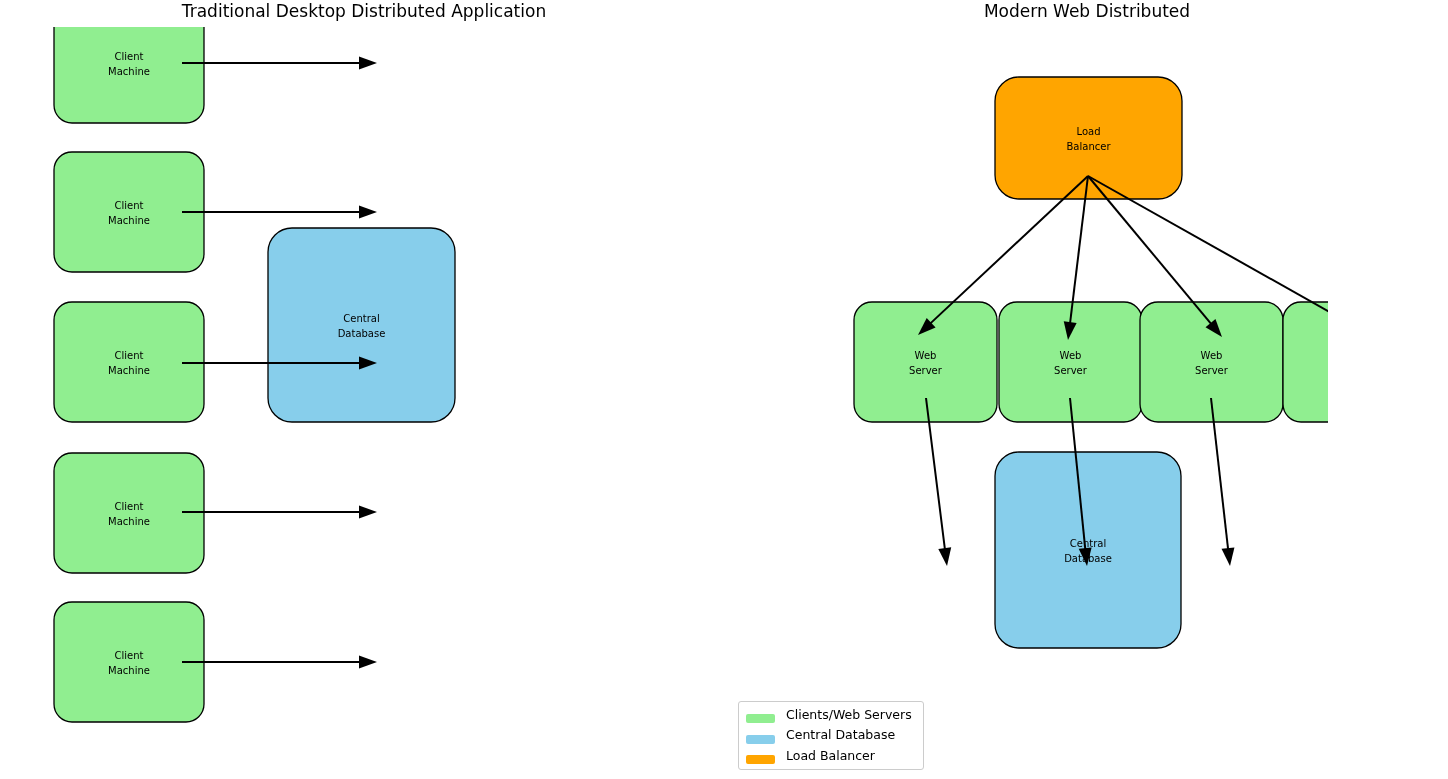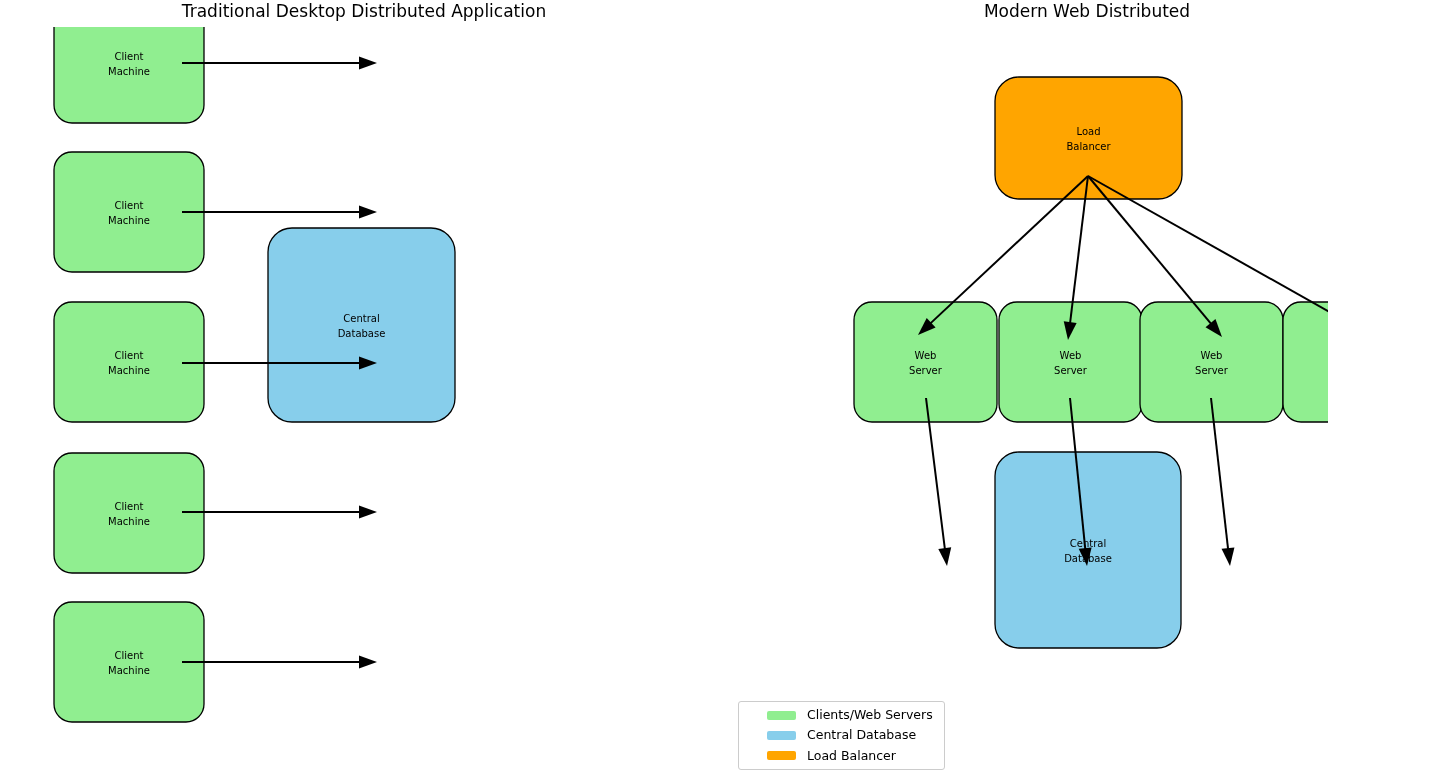--- a/index.html
+++ b/index.html
@@ -39,23 +39,22 @@
     background: #ffffff;
     border: 1px solid #cccccc;
     border-radius: 3px;
     padding: 5px 11px 5px 7px;
     display: flex;
     flex-direction: column;
     gap: 4px;
   }
   .legend-row {
     display: flex;
-    align-items: center;
+    align-items: flex-end;
     gap: 11px;
-    margin-left: 21px;
   }
   .swatch {
     width: 29px;
     height: 9px;
     border-radius: 2px;
     flex: 0 0 auto;
   }
   .legend-label {
     font-size: 12.5px;
     line-height: 1.3;

